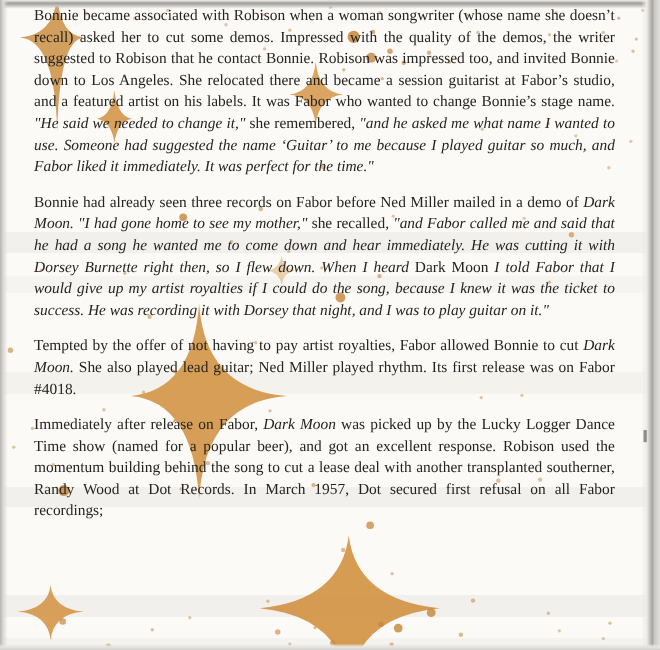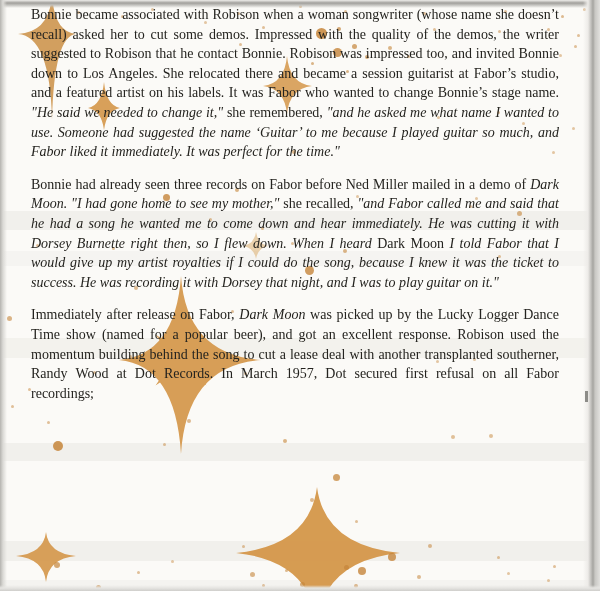--- a/index.html
+++ b/index.html
@@ -158,20 +158,21 @@
       <div class="dot" style="left: 136.5px; top: 570.5px; width: 3px; height: 3px; background: rgb(197, 133, 58); opacity: 0.5;"></div>
       <div class="dot" style="left: 170.5px; top: 559.5px; width: 3px; height: 3px; background: rgb(197, 133, 58); opacity: 0.45;"></div>
       <div class="dot" style="left: 284.5px; top: 568.5px; width: 3px; height: 3px; background: rgb(197, 133, 58); opacity: 0.55;"></div>
       <div class="dot" style="left: 261.5px; top: 583.5px; width: 3px; height: 3px; background: rgb(197, 133, 58); opacity: 0.5;"></div>
       <div class="dot" style="left: 588.5px; top: 538.5px; width: 3px; height: 3px; background: rgb(197, 133, 58); opacity: 0.45;"></div>
     </div>
   <div class="layer textwrap">
     <div class="text-block" id="text-block">
         <p><span>Bonnie became associated with Robison when a woman songwriter (whose name she doesn’t recall) asked her to cut some demos. Impressed with the quality of the demos, the writer suggested to Robison that he contact Bonnie. Robison was impressed too, and invited Bonnie down to Los Angeles. She relocated there and became a session guitarist at Fabor’s studio, and a featured artist on his labels. It was Fabor who wanted to change Bonnie’s stage name. </span><span class="it">"He said we needed to change it," </span><span>she remembered, </span><span class="it">"and he asked me what name I wanted to use. Someone had suggested the name ‘Guitar’ to me because I played guitar so much, and Fabor liked it immediately. It was perfect for the time."</span></p>
         <p><span>Bonnie had already seen three records on Fabor before Ned Miller mailed in a demo of </span><span class="it">Dark Moon. </span><span class="it">"I had gone home to see my mother," </span><span>she recalled, </span><span class="it">"and Fabor called me and said that he had a song he wanted me to come down and hear immediately. He was cutting it with Dorsey Burnette right then, so I flew down. When I heard </span><span>Dark Moon </span><span class="it">I told Fabor that I would give up my artist royalties if I could do the song, because I knew it was the ticket to success. He was recording it with Dorsey that night, and I was to play guitar on it."</span></p>
+        <p><span>Tempted by the offer of not having to pay artist royalties, Fabor allowed Bonnie to cut </span><span class="it">Dark Moon.</span><span> She also played lead guitar; Ned Miller played rhythm. Its first release was on Fabor #4018.</span></p>
         <p><span>Immediately after release on Fabor, </span><span class="it">Dark Moon</span><span> was picked up by the Lucky Logger Dance Time show (named for a popular beer), and got an excellent response. Robison used the momentum building behind the song to cut a lease deal with another transplanted southerner, Randy Wood at Dot Records. In March 1957, Dot secured first refusal on all Fabor recordings;</span></p>
       </div>
   </div>
   <div class="layer edges">
     <div class="edge-top"></div>
     <div class="edge-left"></div>
     <div class="edge-right"></div>
     <div class="edge-bottom"></div>
   <div class="mark" style="left: 585px; top: 391px; width: 3px; height: 11px; background: rgb(141, 140, 136);"></div>
     </div>

